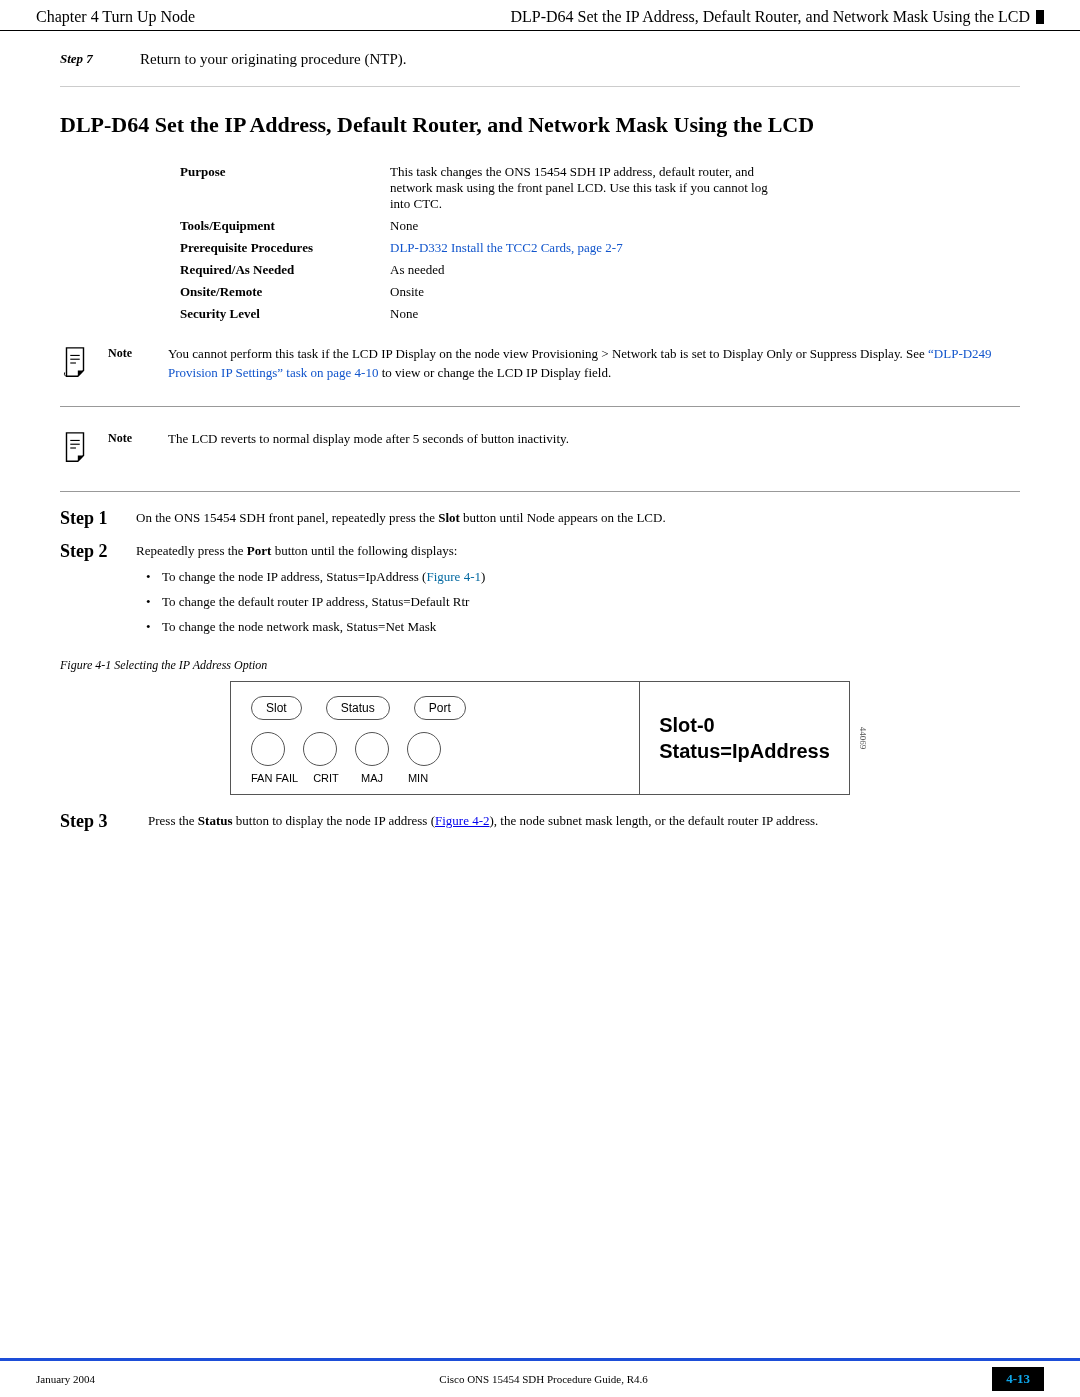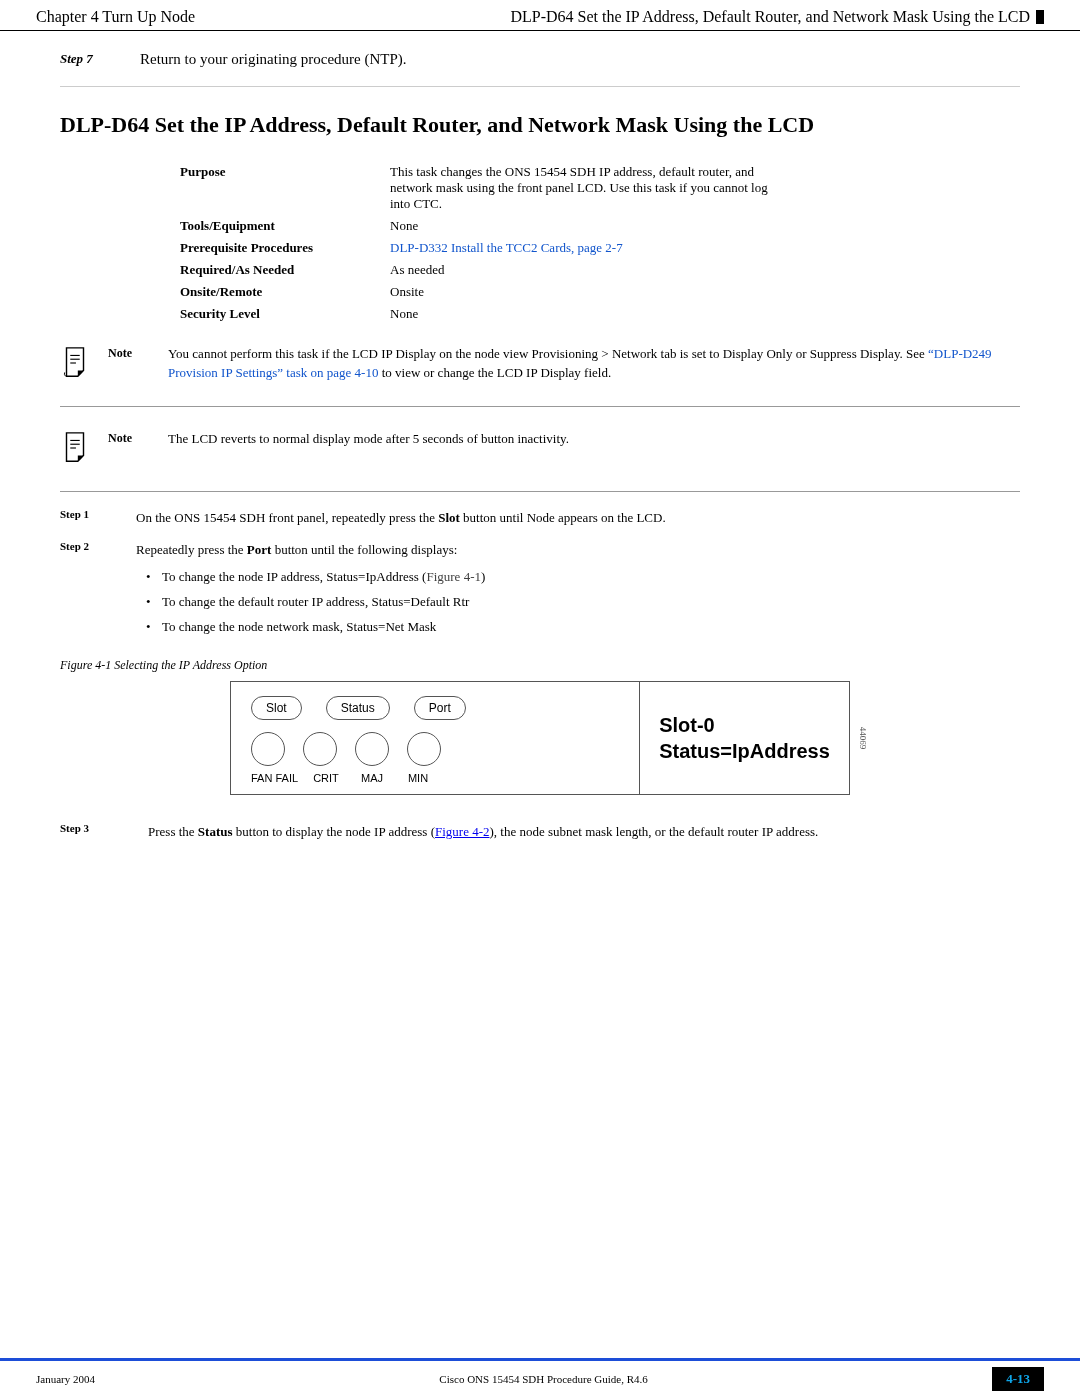--- a/index.html
+++ b/index.html
@@ -132,21 +132,21 @@
     }
     .step-block {
       display: flex;
       gap: 16px;
       margin-bottom: 12px;
       font-size: 13px;
     }
     .step-num {
       font-weight: bold;
       min-width: 60px;
-      font-size: 11px;
+      font-size: 18px;
     }
     .step-content {
       flex: 1;
       line-height: 1.6;
     }
     .step-content b { }
     .bullet-list {
       list-style: none;
       margin: 6px 0 6px 10px;
     }
@@ -154,21 +154,21 @@
       position: relative;
       padding-left: 16px;
       margin-bottom: 4px;
     }
     .bullet-list li::before {
       content: '•';
       position: absolute;
       left: 0;
     }
     .bullet-list a {
-      color: #404040;
+      color: #0369a1;
       text-decoration: none;
     }
 
     
     .figure-caption {
       font-style: italic;
       font-weight: normal;
       font-size: 12px;
       margin: 14px 0 8px 0;
       text-align: left;
@@ -419,21 +419,21 @@
         <div class="lcd-display-text">
           <div>Slot-0</div>
           <div>Status=IpAddress</div>
         </div>
       </div>
     </div>
 
     <div style="position:absolute; right:-14px; top:50%; transform:translateY(-50%) rotate(90deg); font-size:9px; color:#555; white-space:nowrap;">44069</div>
   </div>
 
-  <div class="step-block" style="margin-top:27px;gap:28px;">
+  <div class="step-block" style="margin-top:16px;gap:28px;">
     <span class="step-num"><b>Step 3</b></span>
     <div class="step-content">
       Press the <b>Status</b> button to display the node IP address (<a href="#">Figure 4-2</a>), the node subnet mask length, or the
       default router IP address.
     </div>
   </div>
 
 </div>
 
 <div class="page-footer">

